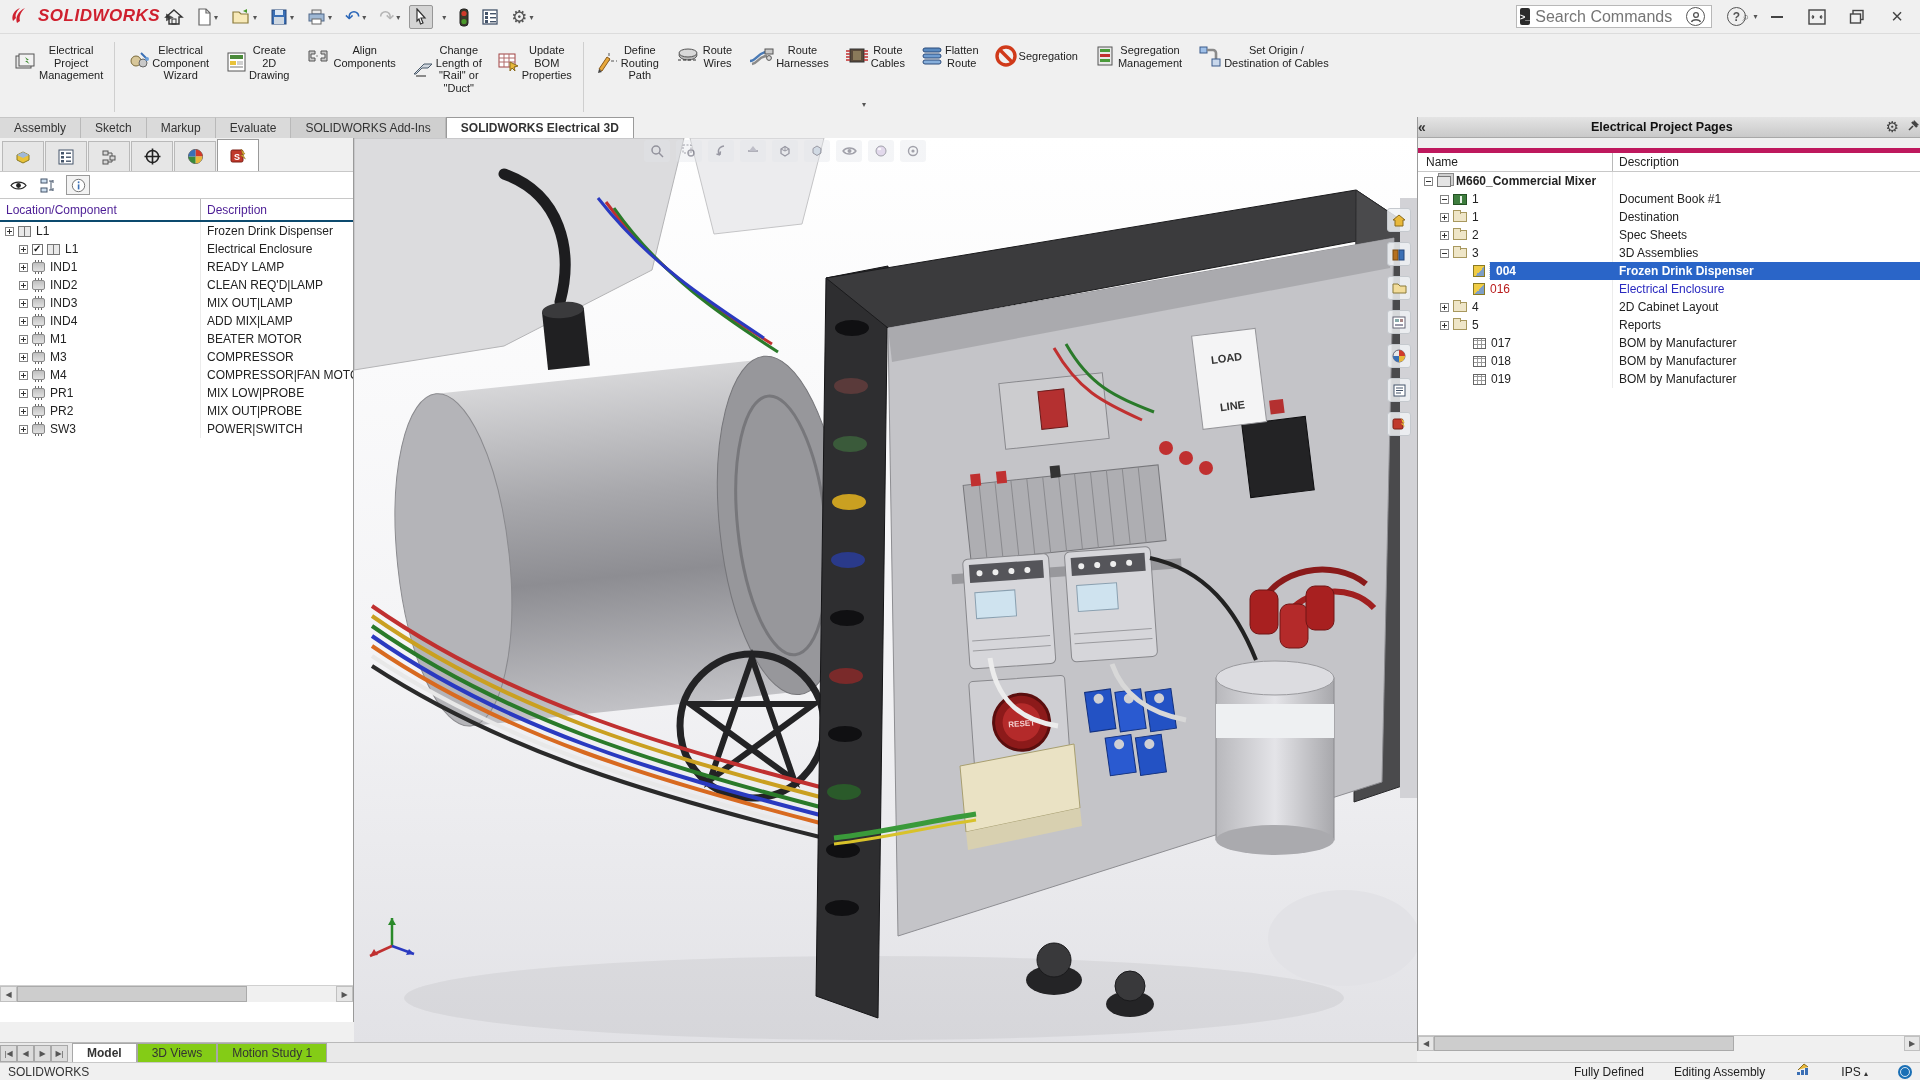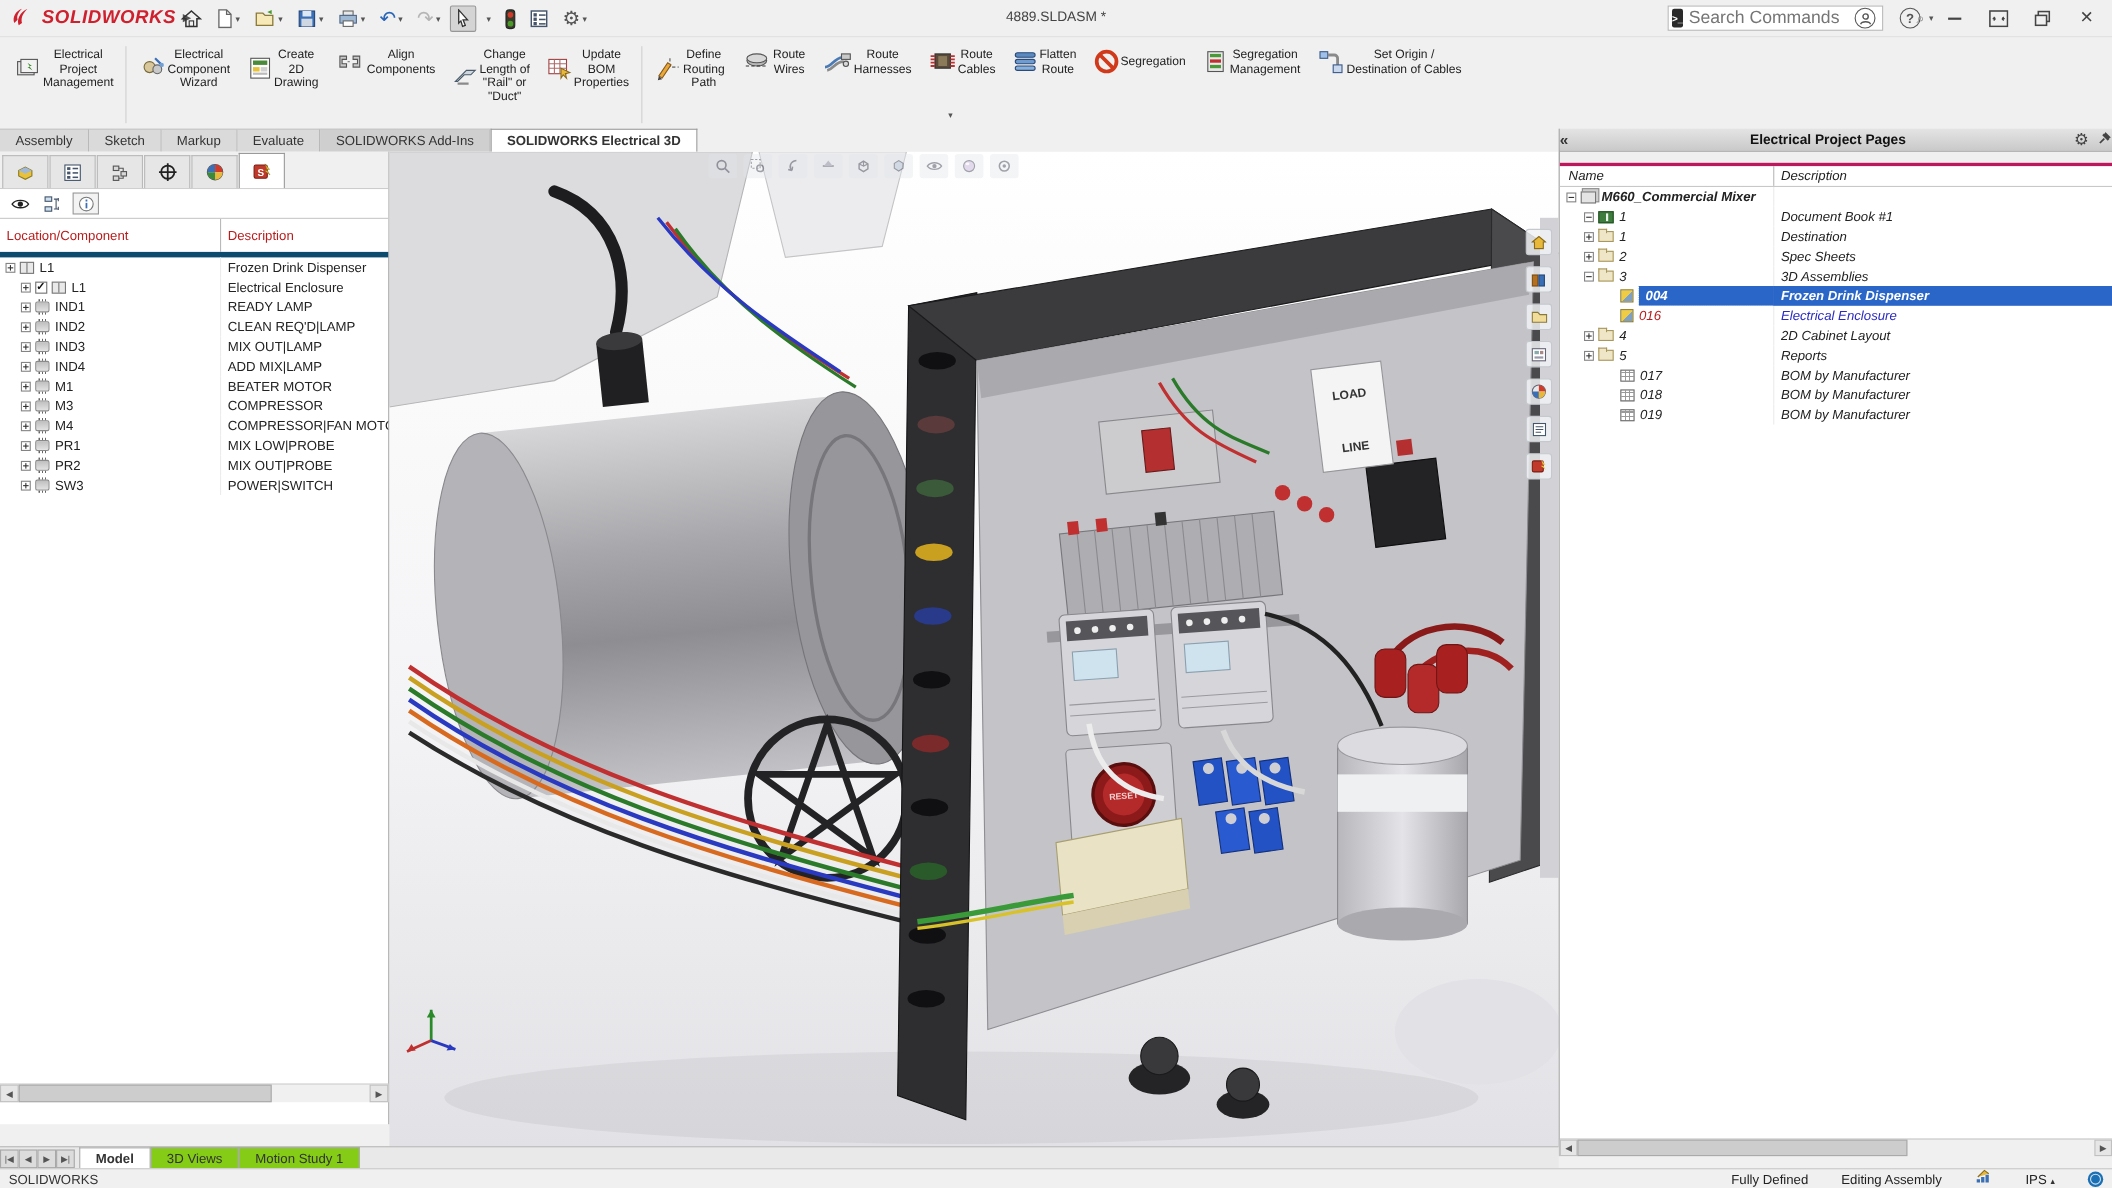--- a/index.html
+++ b/index.html
@@ -48,21 +48,21 @@
   .ctab.active { background:#fff; font-weight:bold; border:1px solid #9a9a9a; border-bottom:none; }
 
   
   #left-panel { position:absolute; left:0; top:138px; width:354px; height:884px; background:#fff; border-right:1px solid #9a9a9a; }
   .fm-tabs { height:34px; display:flex; align-items:flex-end; background:#f0f0f0; border-bottom:1px solid #c8c8c8; padding-left:2px; }
   .fm-tab { width:42px; height:30px; display:flex; align-items:center; justify-content:center; border:1px solid #b9b9b9; border-bottom:none; background:#e6e6e6; margin-right:1px; }
   .fm-tab.active { background:#fff; height:32px; border-color:#9a9a9a; }
   .fm-tools { height:26px; display:flex; align-items:center; gap:6px; padding-left:6px; background:#fff; }
   .fm-toolbtn { width:24px; height:20px; display:flex; align-items:center; justify-content:center; border:1px solid transparent; }
   .fm-toolbtn.boxed { border-color:#9a9a9a; background:#f3f3f3; }
-  .colhead { height:36px; display:grid; grid-template-columns:200px 1fr; align-items:center; border-top:1px solid #c8c8c8; border-bottom:5px solid #0c4a6e; color:#b91c1c; background:#fff; }
+  .colhead { height:24px; display:grid; grid-template-columns:200px 1fr; align-items:center; border-top:1px solid #c8c8c8; border-bottom:2px solid #0c4a6e; color:#4c1d95; background:#fff; }
   .colhead .c1 { padding-left:6px; }
   .colhead .c2 { padding-left:6px; border-left:1px solid #b9b9b9; height:100%; display:flex; align-items:center; }
   .trow { height:18px; display:grid; grid-template-columns:200px 1fr; align-items:center; font-size:12px; }
   .trow .name { display:flex; align-items:center; height:18px; overflow:hidden; white-space:nowrap; }
   .trow .desc { padding-left:6px; border-left:1px solid #ececec; height:18px; display:flex; align-items:center; overflow:hidden; white-space:nowrap; }
   .ind0 { padding-left:5px; } .ind1 { padding-left:19px; }
   .exp { width:9px; height:9px; border:1px solid #848484; background:#fff; position:relative; flex:0 0 9px; margin-right:4px; }
   .exp::before, .exp.minus::before { content:""; position:absolute; left:1px; right:1px; top:3px; height:1px; background:#333; }
   .exp.plus::after { content:""; position:absolute; top:1px; bottom:1px; left:3px; width:1px; background:#333; }
   .cbx { width:11px; height:11px; border:1px solid #707070; background:#fff; margin-right:4px; position:relative; flex:0 0 11px; }
@@ -88,21 +88,21 @@
   #triad { position:absolute; left:12px; bottom:78px; }
 
   
   #right-panel { position:absolute; left:1417px; top:117px; width:503px; height:934px; background:#f0f0f0; border-left:1px solid #9a9a9a; }
   .rp-header { height:21px; background:linear-gradient(#e4e4e4,#c9c9c9); border-bottom:1px solid #a8a8a8; display:flex; align-items:center; padding:0 0; }
   .rp-collapse { font-size:14px; font-weight:bold; color:#333; width:20px; }
   .rp-collapse::before { content:"«"; }
   .rp-title { flex:1; text-align:center; font-weight:bold; font-size:12.5px; color:#111; }
   .rp-gear::before { content:"⚙"; font-size:15px; color:#444; }
   .rp-pin { margin-left:8px; }
-  .rp-body { position:absolute; left:0; top:31px; right:0; bottom:16px; background:#fff; border-top:3px solid #be185d;font-style:italic; }
+  .rp-body { position:absolute; left:0; top:31px; right:0; bottom:16px; background:#fff; border-top:5px solid #be185d; }
   .rp-colhead { height:19px; display:grid; grid-template-columns:194px 1fr; align-items:center; border-bottom:1px solid #c8c8c8; }
   .rp-colhead .c1 { padding-left:8px; } .rp-colhead .c2 { padding-left:6px; border-left:1px solid #b9b9b9; height:100%; display:flex; align-items:center; }
   .rrow { height:18px; display:grid; grid-template-columns:194px 1fr; align-items:center; }
   .rrow .name { display:flex; align-items:center; height:18px; white-space:nowrap; overflow:hidden; }
   .rrow .desc { padding-left:6px; height:18px; display:flex; align-items:center; border-left:1px solid #ececec; white-space:nowrap; overflow:hidden; }
   .rind0 { padding-left:6px; } .rind1 { padding-left:22px; } .rind2 { padding-left:55px; }
   .bold { font-weight:bold; }
   .bluetext { color:#2a2ac0; }
   .numblue { color:#b91c1c; }
   .rrow.selected .hlband { background:#2a65c8; color:#fff; font-weight:bold; flex:1; height:18px; display:flex; align-items:center; padding-left:6px; outline:1px dotted #bcd; }
@@ -219,21 +219,20 @@
           <rect x="4" y="12" width="3" height="3" fill="#44546a"></rect>
           <rect x="9" y="13" width="6" height="1.4" fill="#44546a"></rect>
         </svg>
       </span>
     <span class="tbtn">
         <span class="glyph glyph-gear"></span>
         <span class="dd">▾</span>
       </span>
   </div>
 
-  <div id="doc-title">4889.SLDASM *</div>
 
   <div id="search-box">
     <span class="term-ico"></span>
     <input id="search-input" placeholder="Search Commands" style="">
     <span class="mag">⌕</span>
     <span class="dd">▾</span>
   </div>
 
   <div class="win-ctrls">
     <span class="circ">

